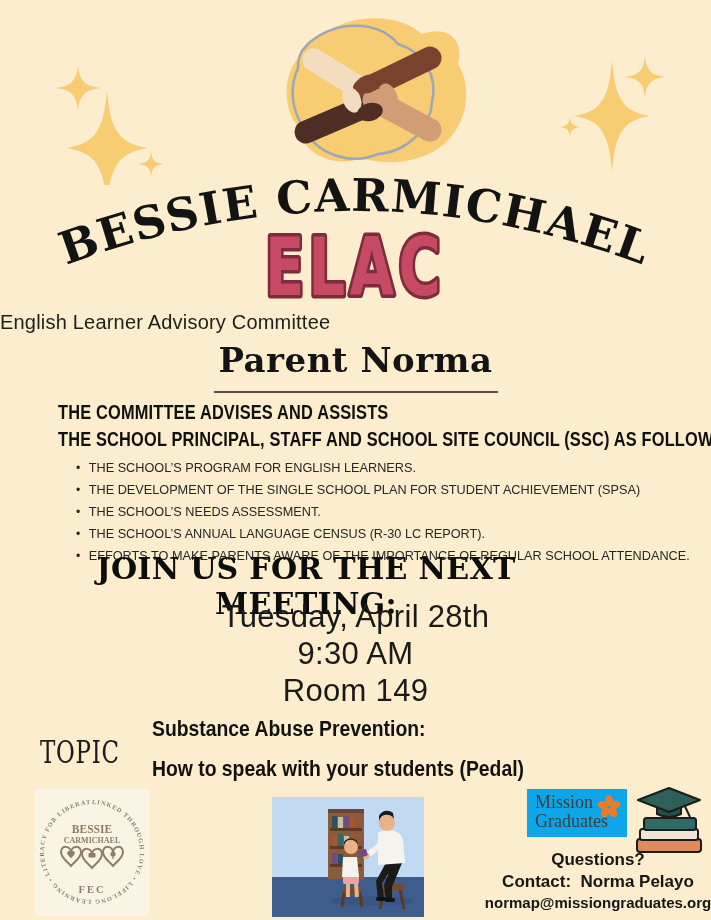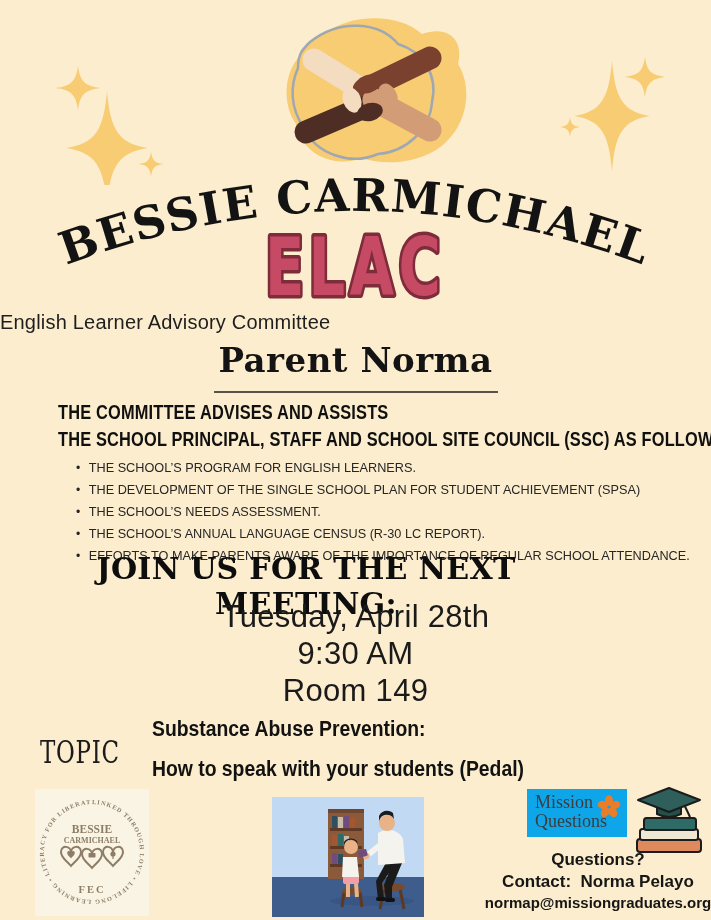--- a/index.html
+++ b/index.html
@@ -255,21 +255,21 @@
       <line x1="112" y1="45" x2="97" y2="57" stroke="#F4F3EE" stroke-width="6"></line>
       <circle cx="94" cy="59" r="3.2" fill="#E9B287"></circle>
       <rect x="86" y="53" width="9" height="7" rx="1" fill="#6E4D7E" transform="rotate(-15 90 56)"></rect>
       <circle cx="115" cy="26" r="8" fill="#E9B287"></circle>
       <path d="M107 27 A8 8 0 0 1 122 22 L121 16 C116 12 109 14 107 19 Z" fill="#1C1C1C"></path>
     </g>
   </svg>
 
   <div class="abs mg-logo">
     <div>Mission</div>
-    <div>Questions</div>
+    <div>Graduates</div>
     <svg class="mg-flower" width="26" height="26" viewBox="0 0 26 26">
       <g fill="#EC7D28">
         <ellipse cx="13" cy="6.5" rx="4" ry="5.2"></ellipse>
         <ellipse cx="13" cy="6.5" rx="4" ry="5.2" transform="rotate(72 13 13)"></ellipse>
         <ellipse cx="13" cy="6.5" rx="4" ry="5.2" transform="rotate(144 13 13)"></ellipse>
         <ellipse cx="13" cy="6.5" rx="4" ry="5.2" transform="rotate(216 13 13)"></ellipse>
         <ellipse cx="13" cy="6.5" rx="4" ry="5.2" transform="rotate(288 13 13)"></ellipse>
       </g>
     </svg>
   </div>

